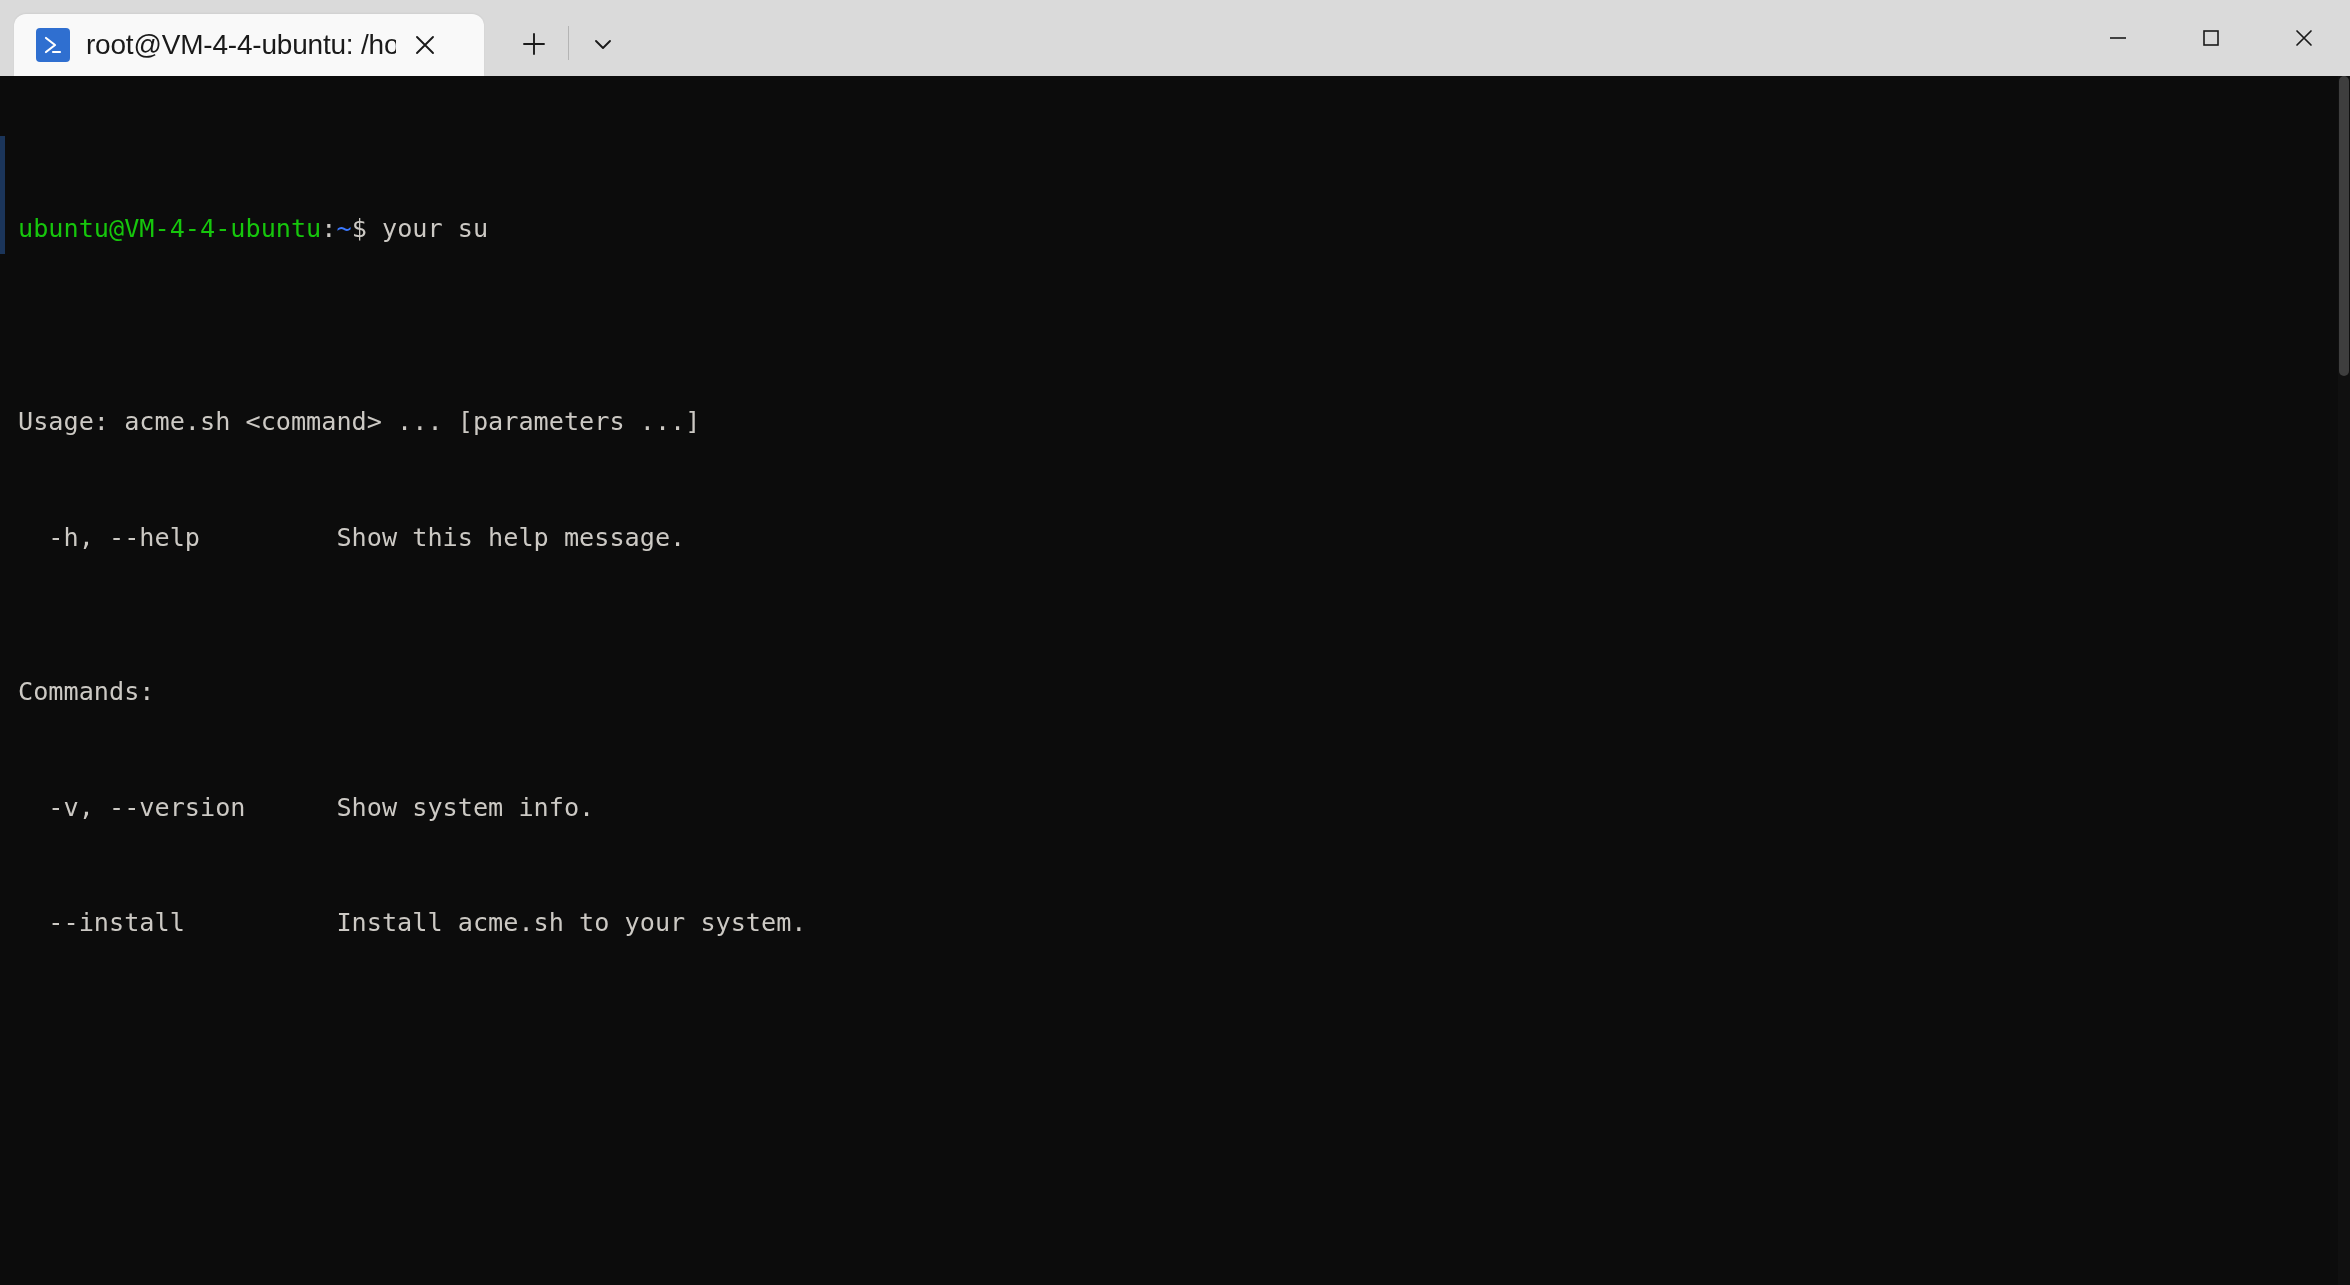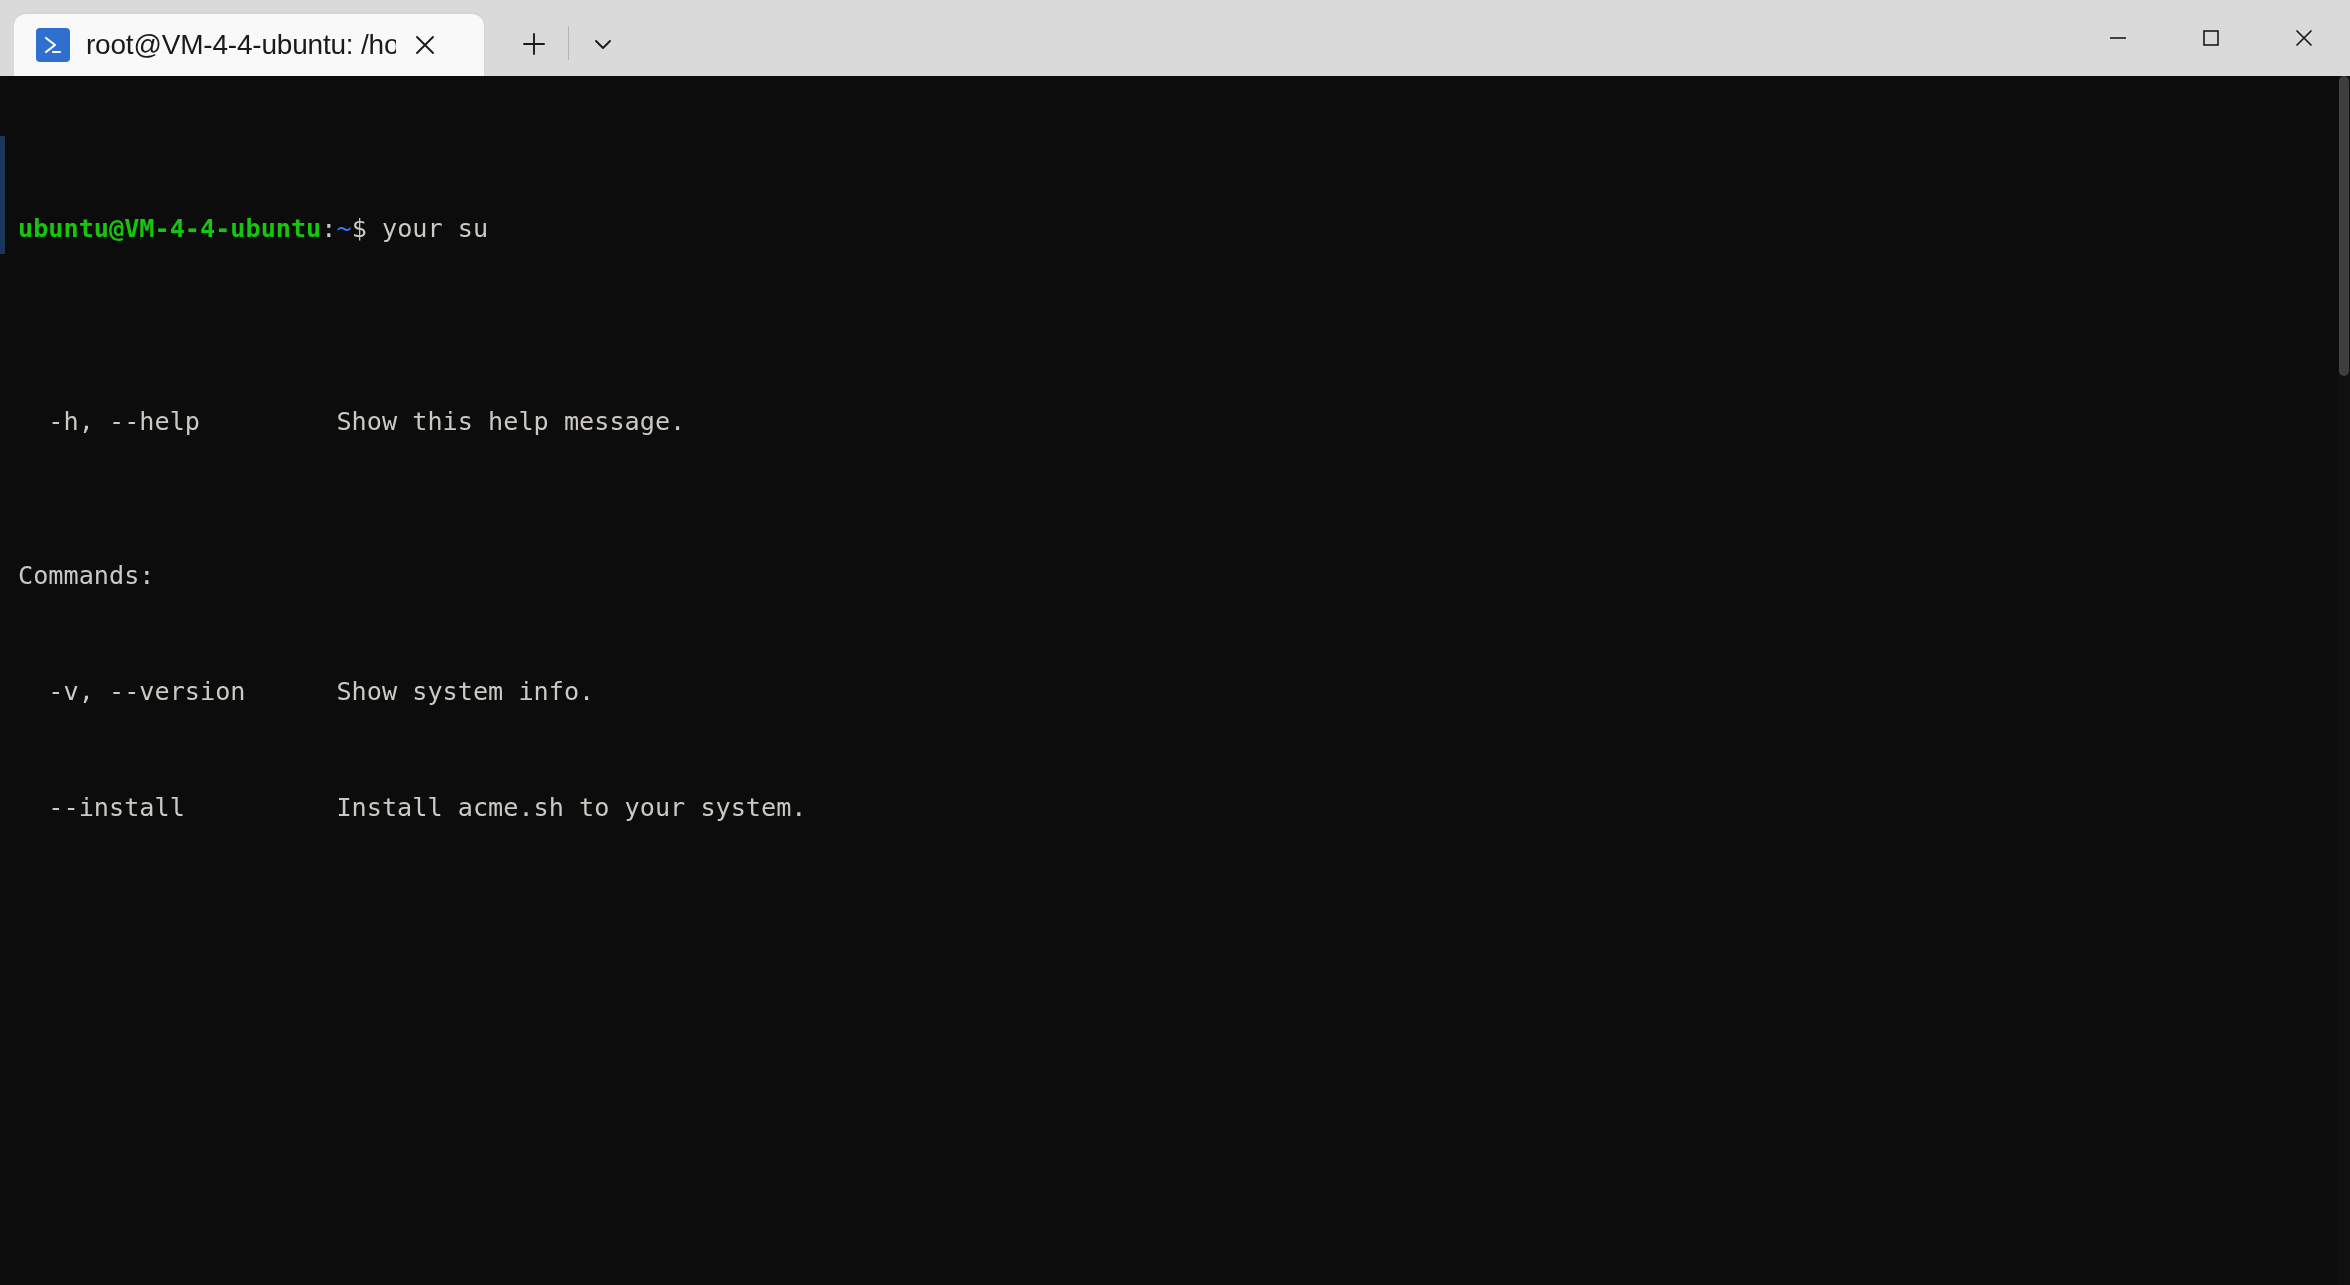--- a/index.html
+++ b/index.html
@@ -141,21 +141,21 @@
     font-family: "DejaVu Sans Mono", monospace;
     font-size: 25.2px;
     line-height: 38.6px;
     color: #ccc9c4;
     white-space: pre;
     letter-spacing: 0px;
   }
 
   .line { white-space: pre; }
 
-  .c-green  { color: #16c60c; font-weight: bold; }
+  .c-green  { color: #16c60c; }
   .c-blue   { color: #3b78ff; }
   .c-white  { color: #ccc9c4; }
 
   .cmdcol { display: inline-block; width: 21ch; }
 
   
   .edge-left {
     position: absolute;
     left: 0; top: 0; bottom: 0;
     width: 9px;
@@ -246,20 +246,21 @@
 
   <div class="terminal">
     <div class="edge-left"></div>
     <div class="edge-accent"></div>
 
     <div class="term-inner">
 
       <div class="line"><span class="c-green">ubuntu@VM-4-4-ubuntu</span><span class="c-white">:</span><span class="c-blue">~</span><span class="c-white">$ </span><span class="c-white">your su</span></div>
 
 
+      <div class="line">Usage: acme.sh &lt;command&gt; ... [parameters ...]</div>
       <div class="line"><span class="cmdcol">  -h, --help</span><span>Show this help message.</span></div>
 
       <div class="line">Commands:</div>
       <div class="line"><span class="cmdcol">  -v, --version</span><span>Show system info.</span></div>
       <div class="line"><span class="cmdcol">  --install</span><span>Install acme.sh to your system.</span></div>
       
       
       
       
       

